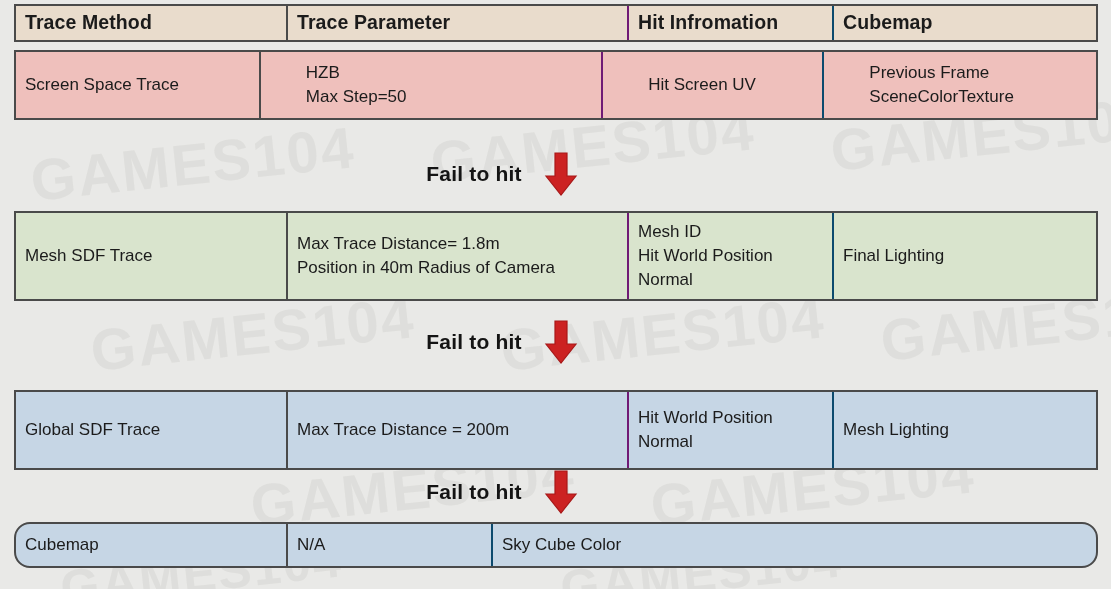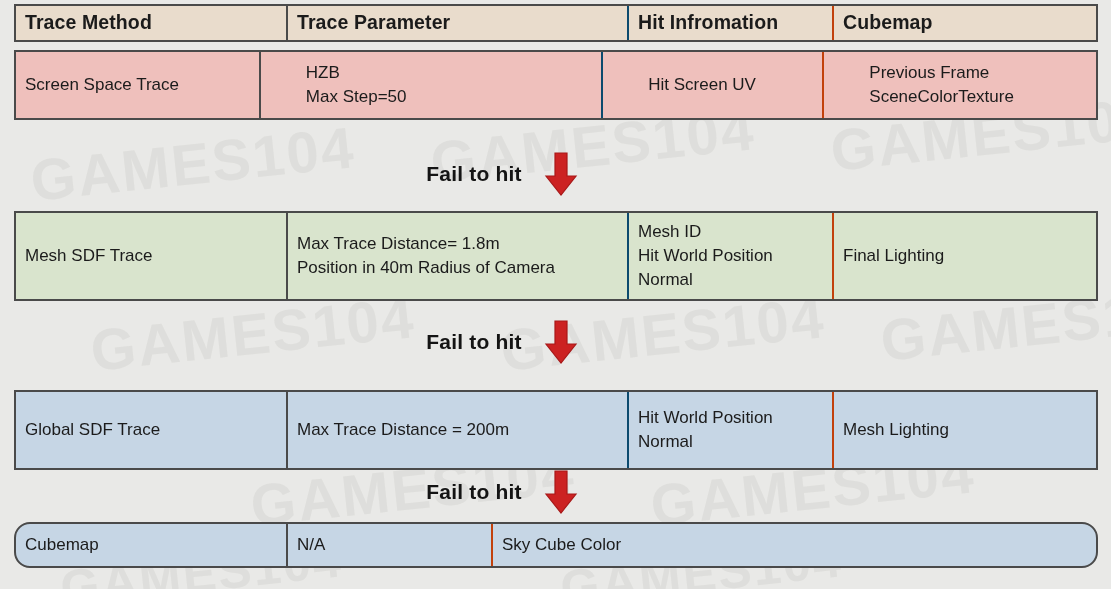--- a/index.html
+++ b/index.html
@@ -63,22 +63,22 @@
     padding: 16px 9px;
     display: flex;
     align-items: center;
     font-size: 17px;
     color: #1b1b1b;
     line-height: 1.42;
     white-space: pre-line;
     overflow: hidden;
   }
   .cell.c0 { width: 272px; border-right: 2px solid #4a4a4a; }
-  .cell.c1 { width: 341px; border-right: 2px solid #0c4a6e; }
-  .cell.c2 { width: 205px; border-right: 2px solid #c2410c; }
+  .cell.c1 { width: 341px; border-right: 2px solid #701a75; }
+  .cell.c2 { width: 205px; border-right: 2px solid #0c4a6e; }
   .cell.c3 { width: 262px; }
 
   
   .row-header { top: 4px; height: 38px; background: #e9dccc; }
   .row-header .cell {
     font-weight: bold;
     font-size: 19.5px;
     letter-spacing: 0.1px;
   }
 

